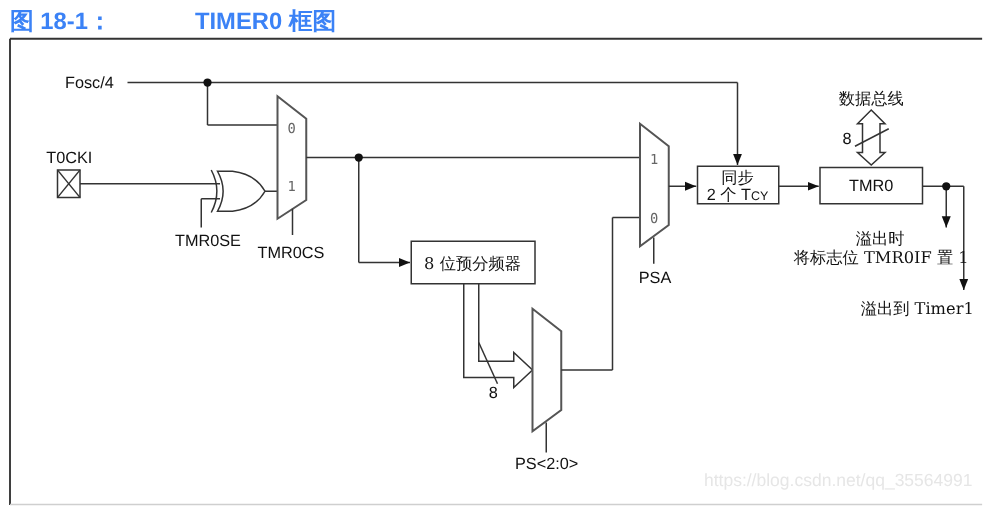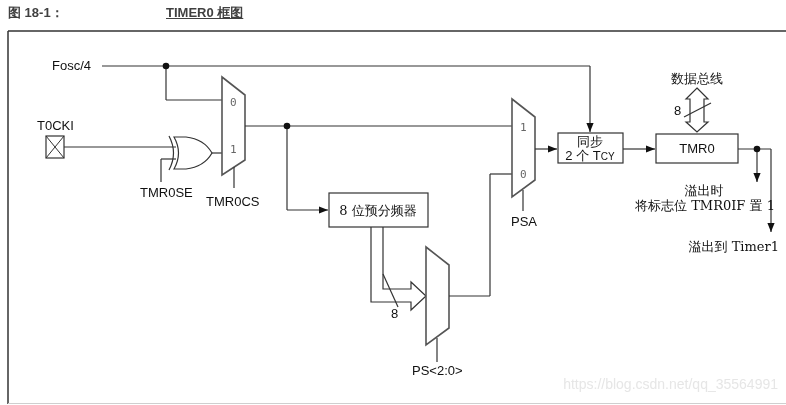--- a/index.html
+++ b/index.html
@@ -1,19 +1,19 @@
 <!DOCTYPE html>
 <html><head>
 <meta charset="utf-8">
 <style>
   html, body { margin:0; padding:0; background:#ffffff; }
   body { width:786px; height:405px; position:relative; overflow:hidden; font-family:"Liberation Sans", sans-serif; }
-  .caption { position:absolute; top:4px; font-family:"Liberation Sans", sans-serif; font-weight:bold; font-size:13px; color:#404040; }
+  .caption { position:absolute; top:4px; font-family:"Liberation Sans", sans-serif; font-weight:bold; font-size:19px; color:#3b82f6; }
   #fig-label { left:8px; }
-  #fig-title { left:166px;text-decoration:underline; }
+  #fig-title { left:156px; }
   svg#diagram { position:absolute; left:0; top:0; }
   svg text { font-family:"Liberation Sans", sans-serif; fill:#111; }
   .t-label { font-size:13px; }
   .t-cjk { font-size:13px; font-family:"DejaVu Serif", serif; }
   .t-mux { font-size:11px; font-family:"DejaVu Sans Mono", monospace; fill:#666; }
   .wire { stroke:#333; stroke-width:1.2; fill:none; }
   .box { stroke:#333; stroke-width:1.2; fill:#fff; }
   .mux { stroke:#555; stroke-width:1.6; fill:#fff; }
   .watermark { font-size:14px; fill:#e6e6e6; font-family:"Liberation Sans", sans-serif; }
 </style>

